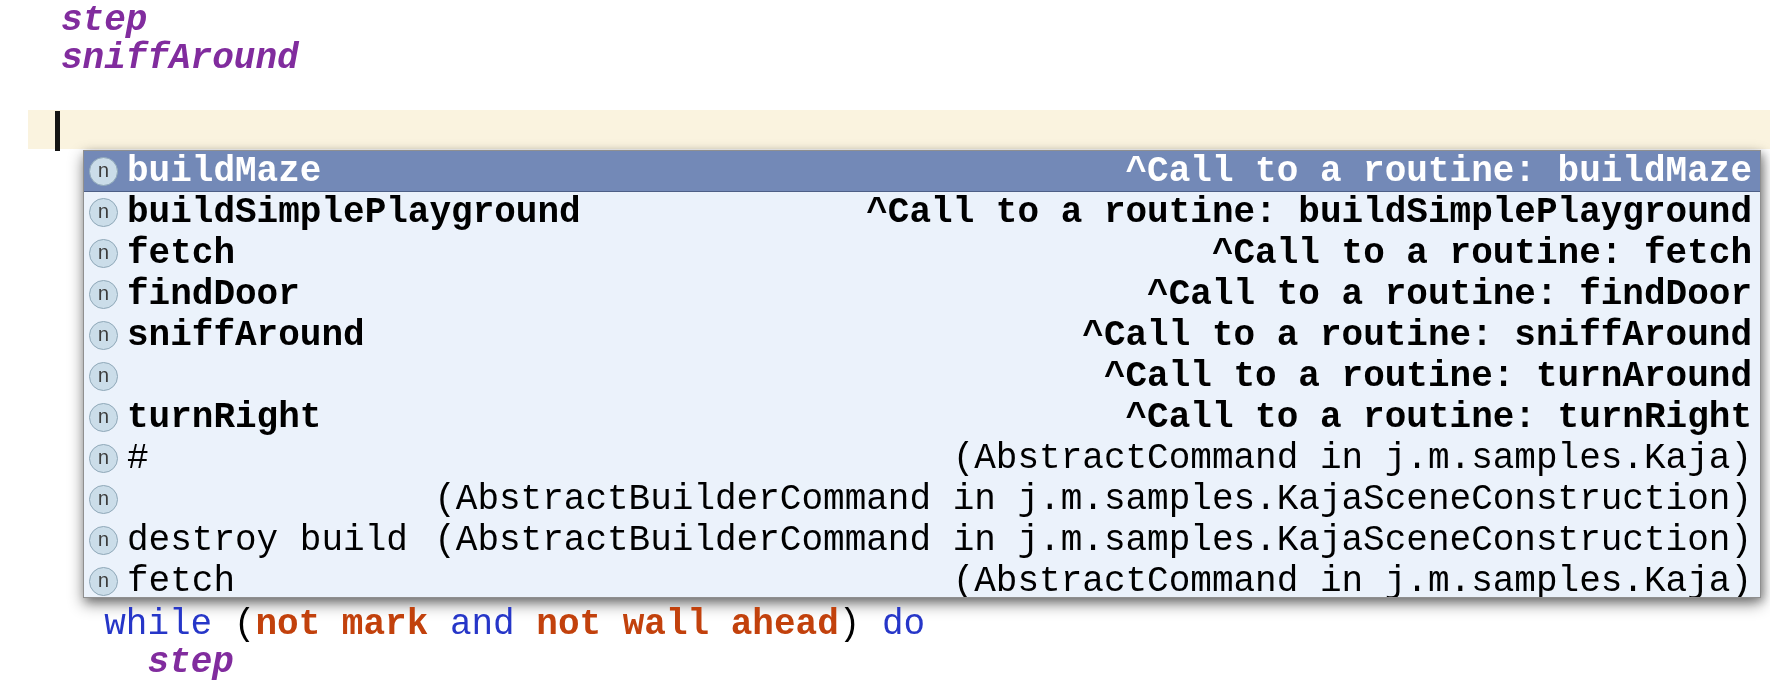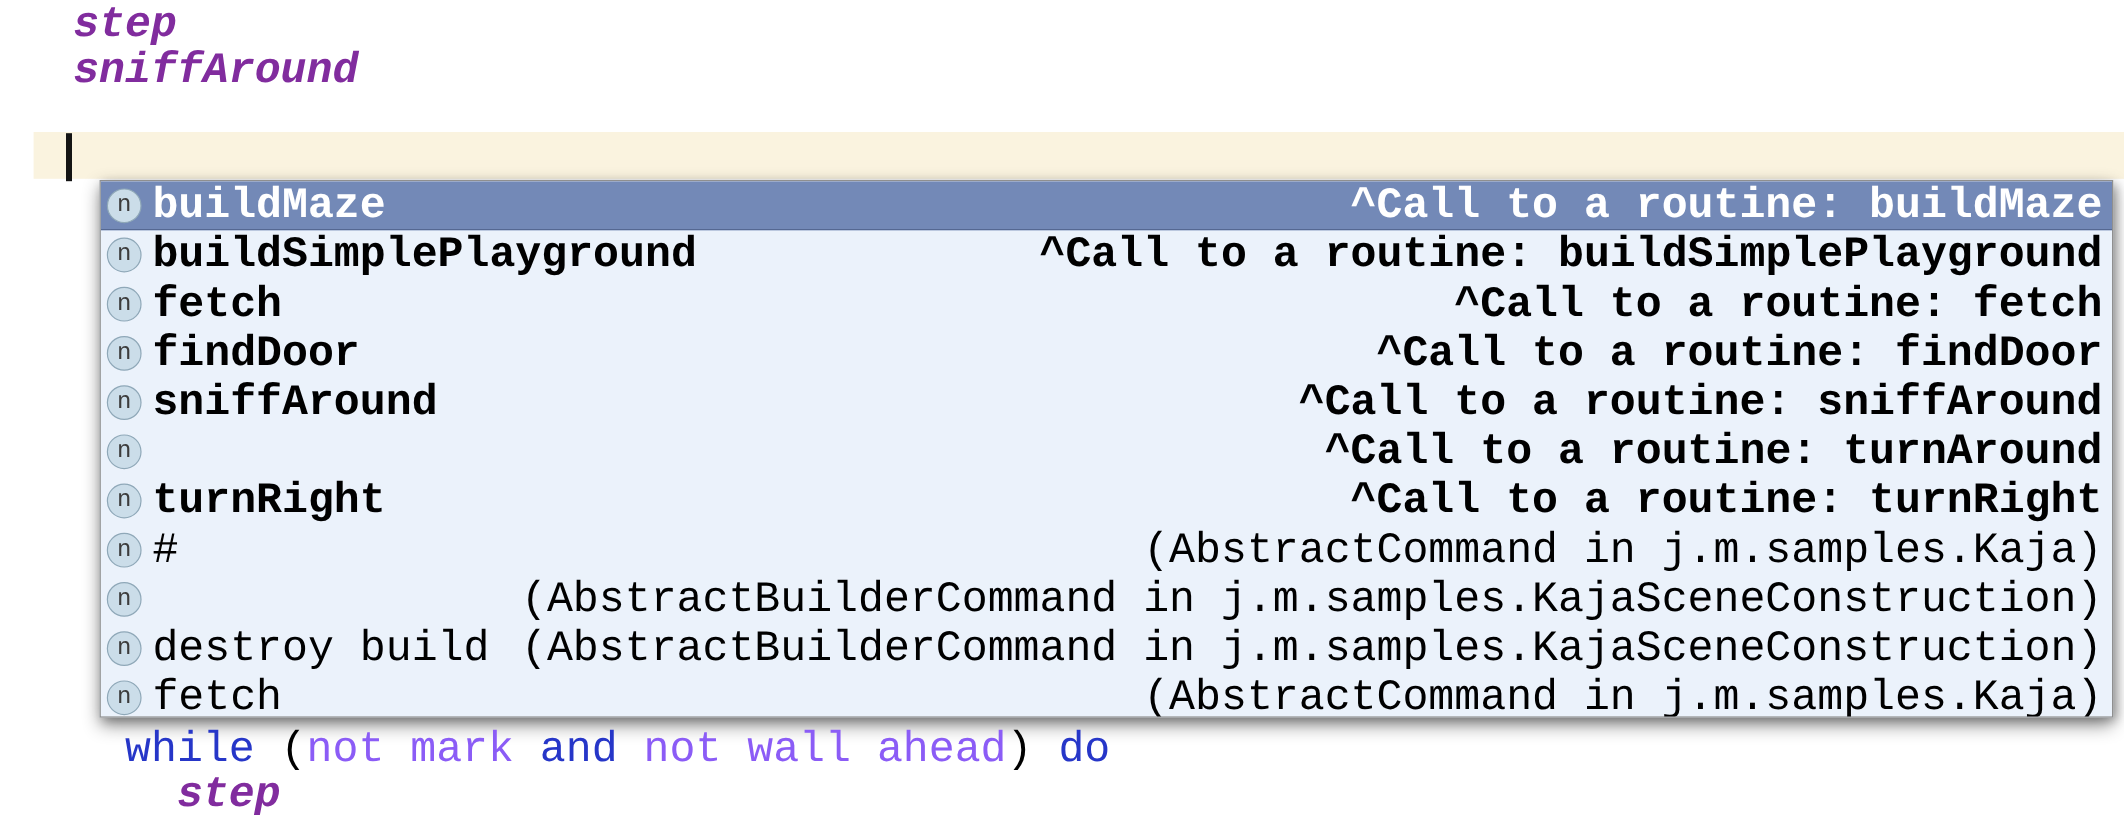--- a/index.html
+++ b/index.html
@@ -21,21 +21,21 @@
   .code-line {
     white-space: pre;
     font-size: 36px;
     line-height: 38px;
     font-weight: 700;
     color: #000;
   }
   .tok { display: inline; }
   .tok-keyword { color: var(--keyword); font-weight: 400; }
   .tok-routine { color: var(--routine); font-weight: 700; font-style: italic; }
-  .tok-bold    { color: #8b5cf6; font-weight: 400; }
+  .tok-bold    { color: #c2410c; font-weight: 700; }
   .tok-plain   { color: #000; font-weight: 400; }
 
   #code-top    { position: absolute; top: 2px;   left: 33px; }
   #code-bottom { position: absolute; top: 606px; left: 33px; }
 
   .line-highlight {
     position: absolute;
     top: 110px; left: 0;
     width: 1770px; height: 39px;
     background: var(--line-highlight);

